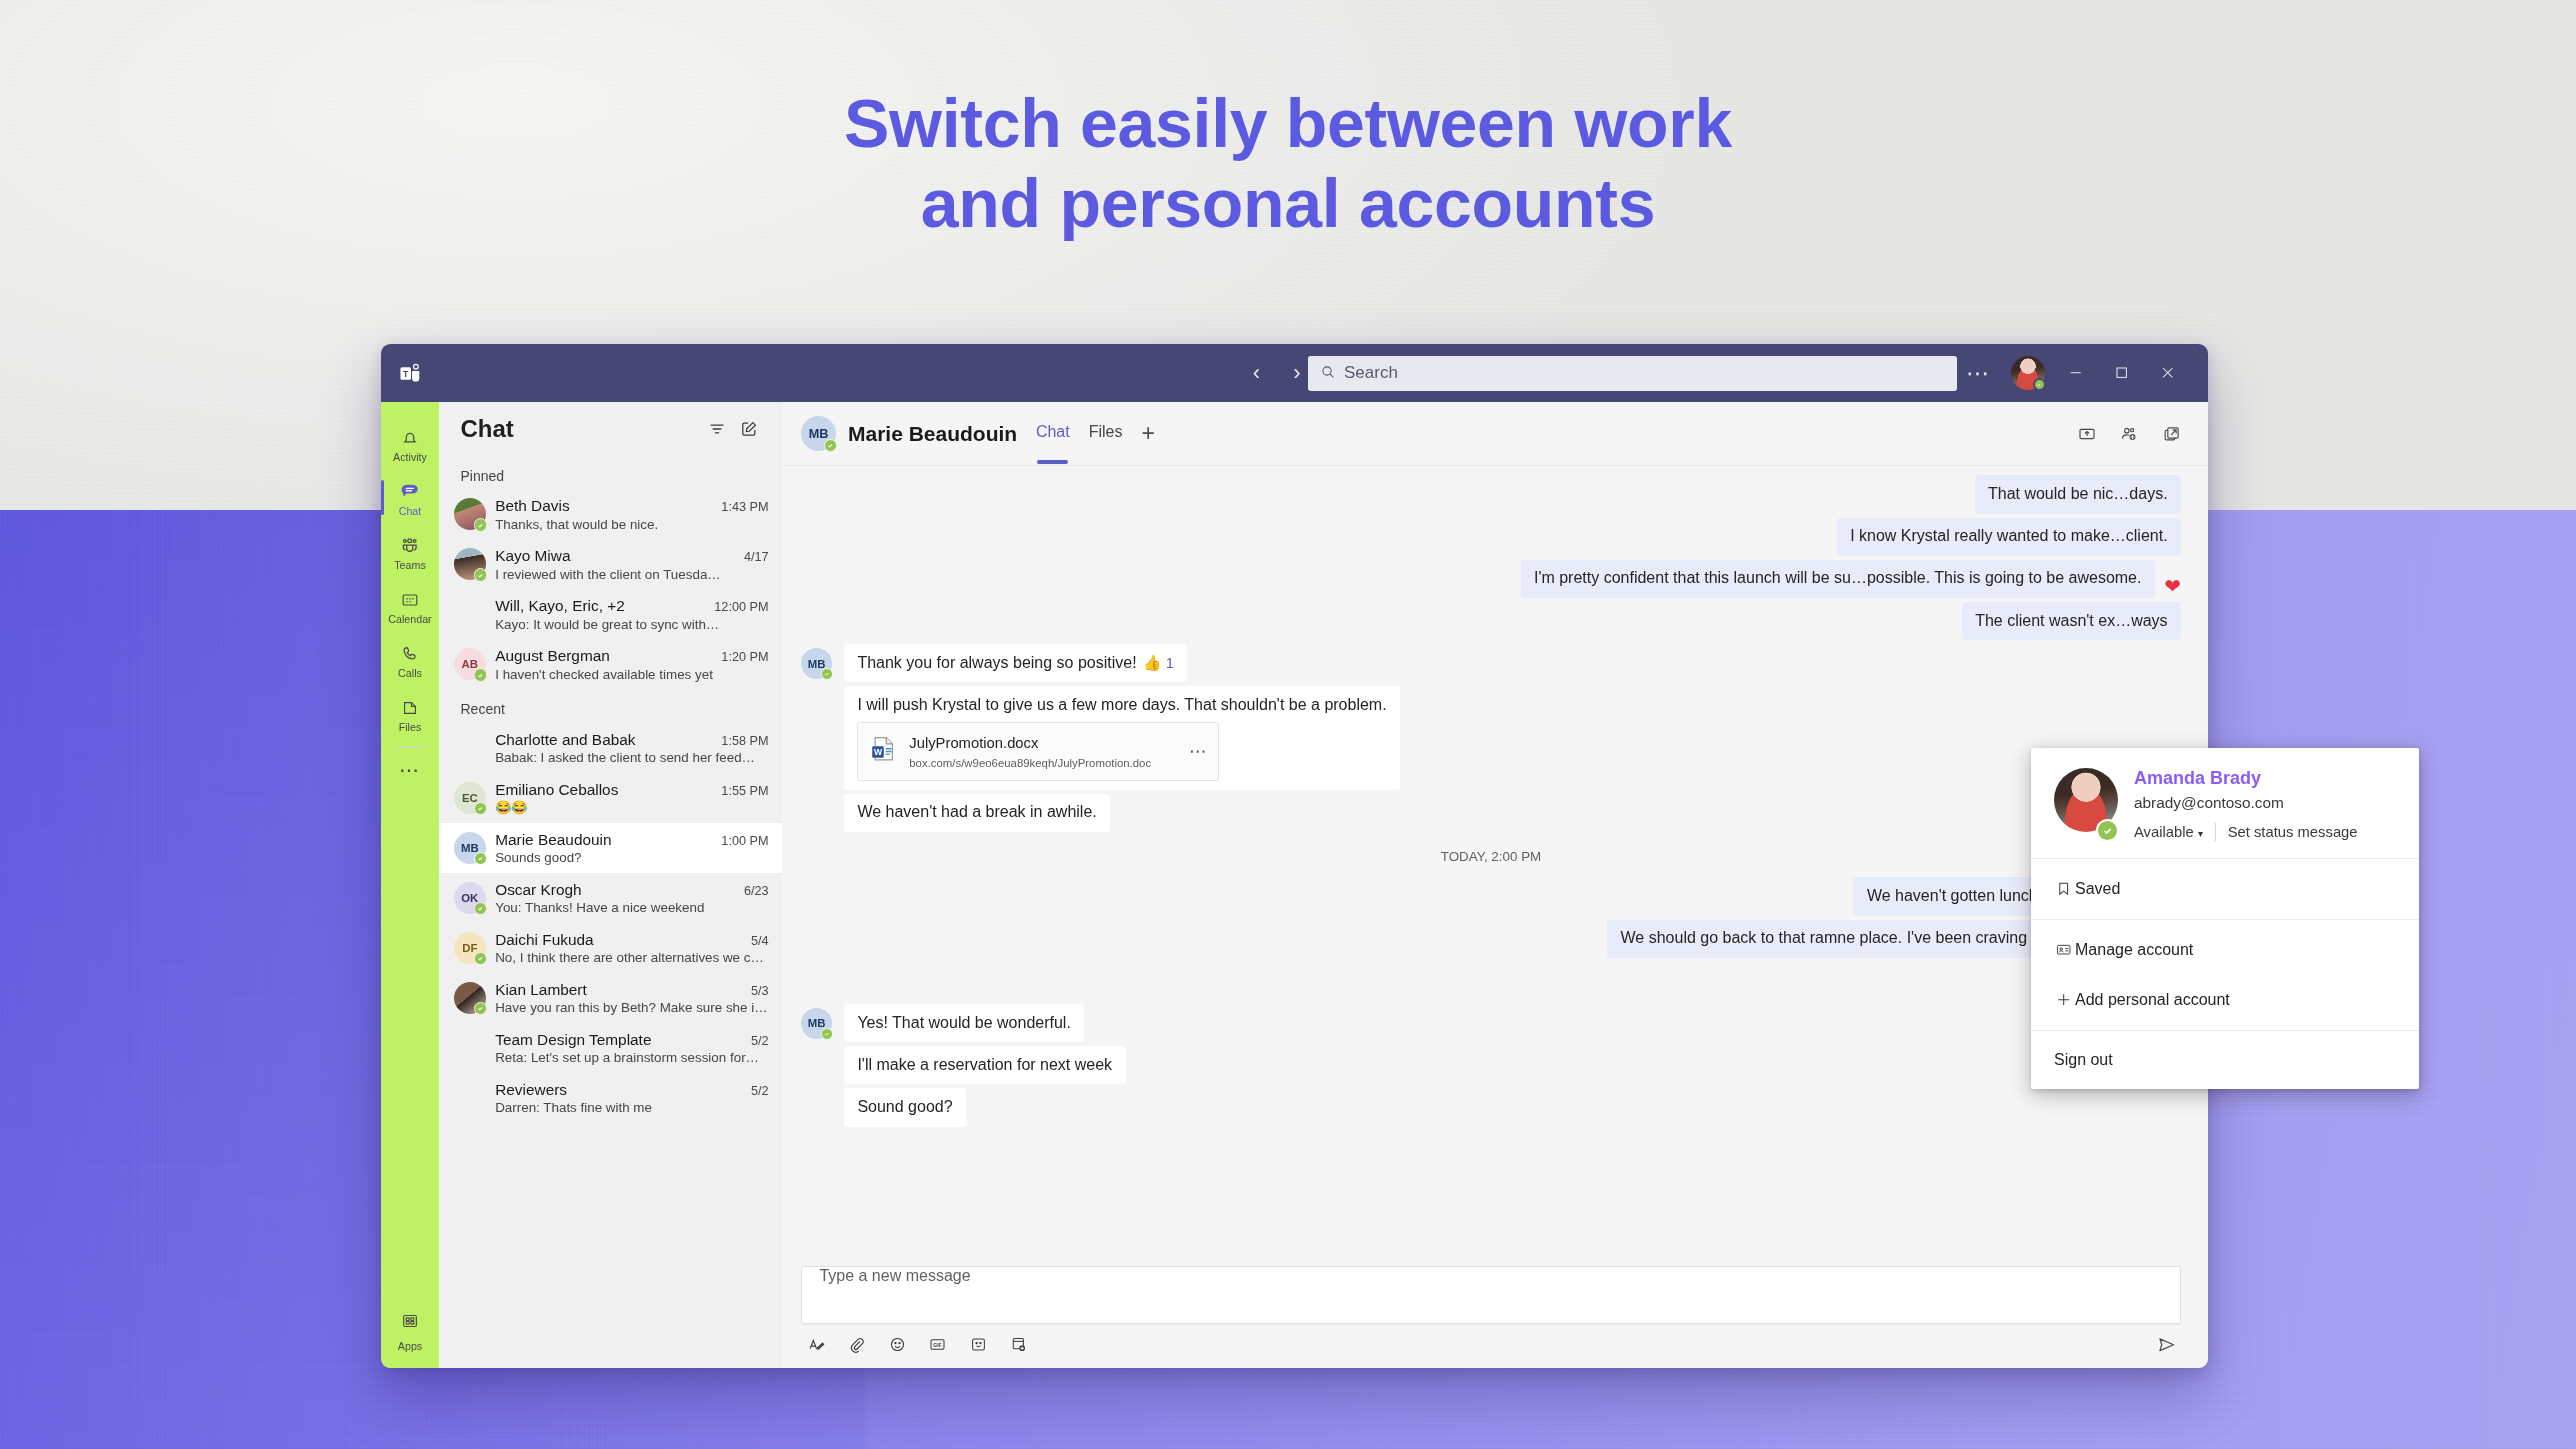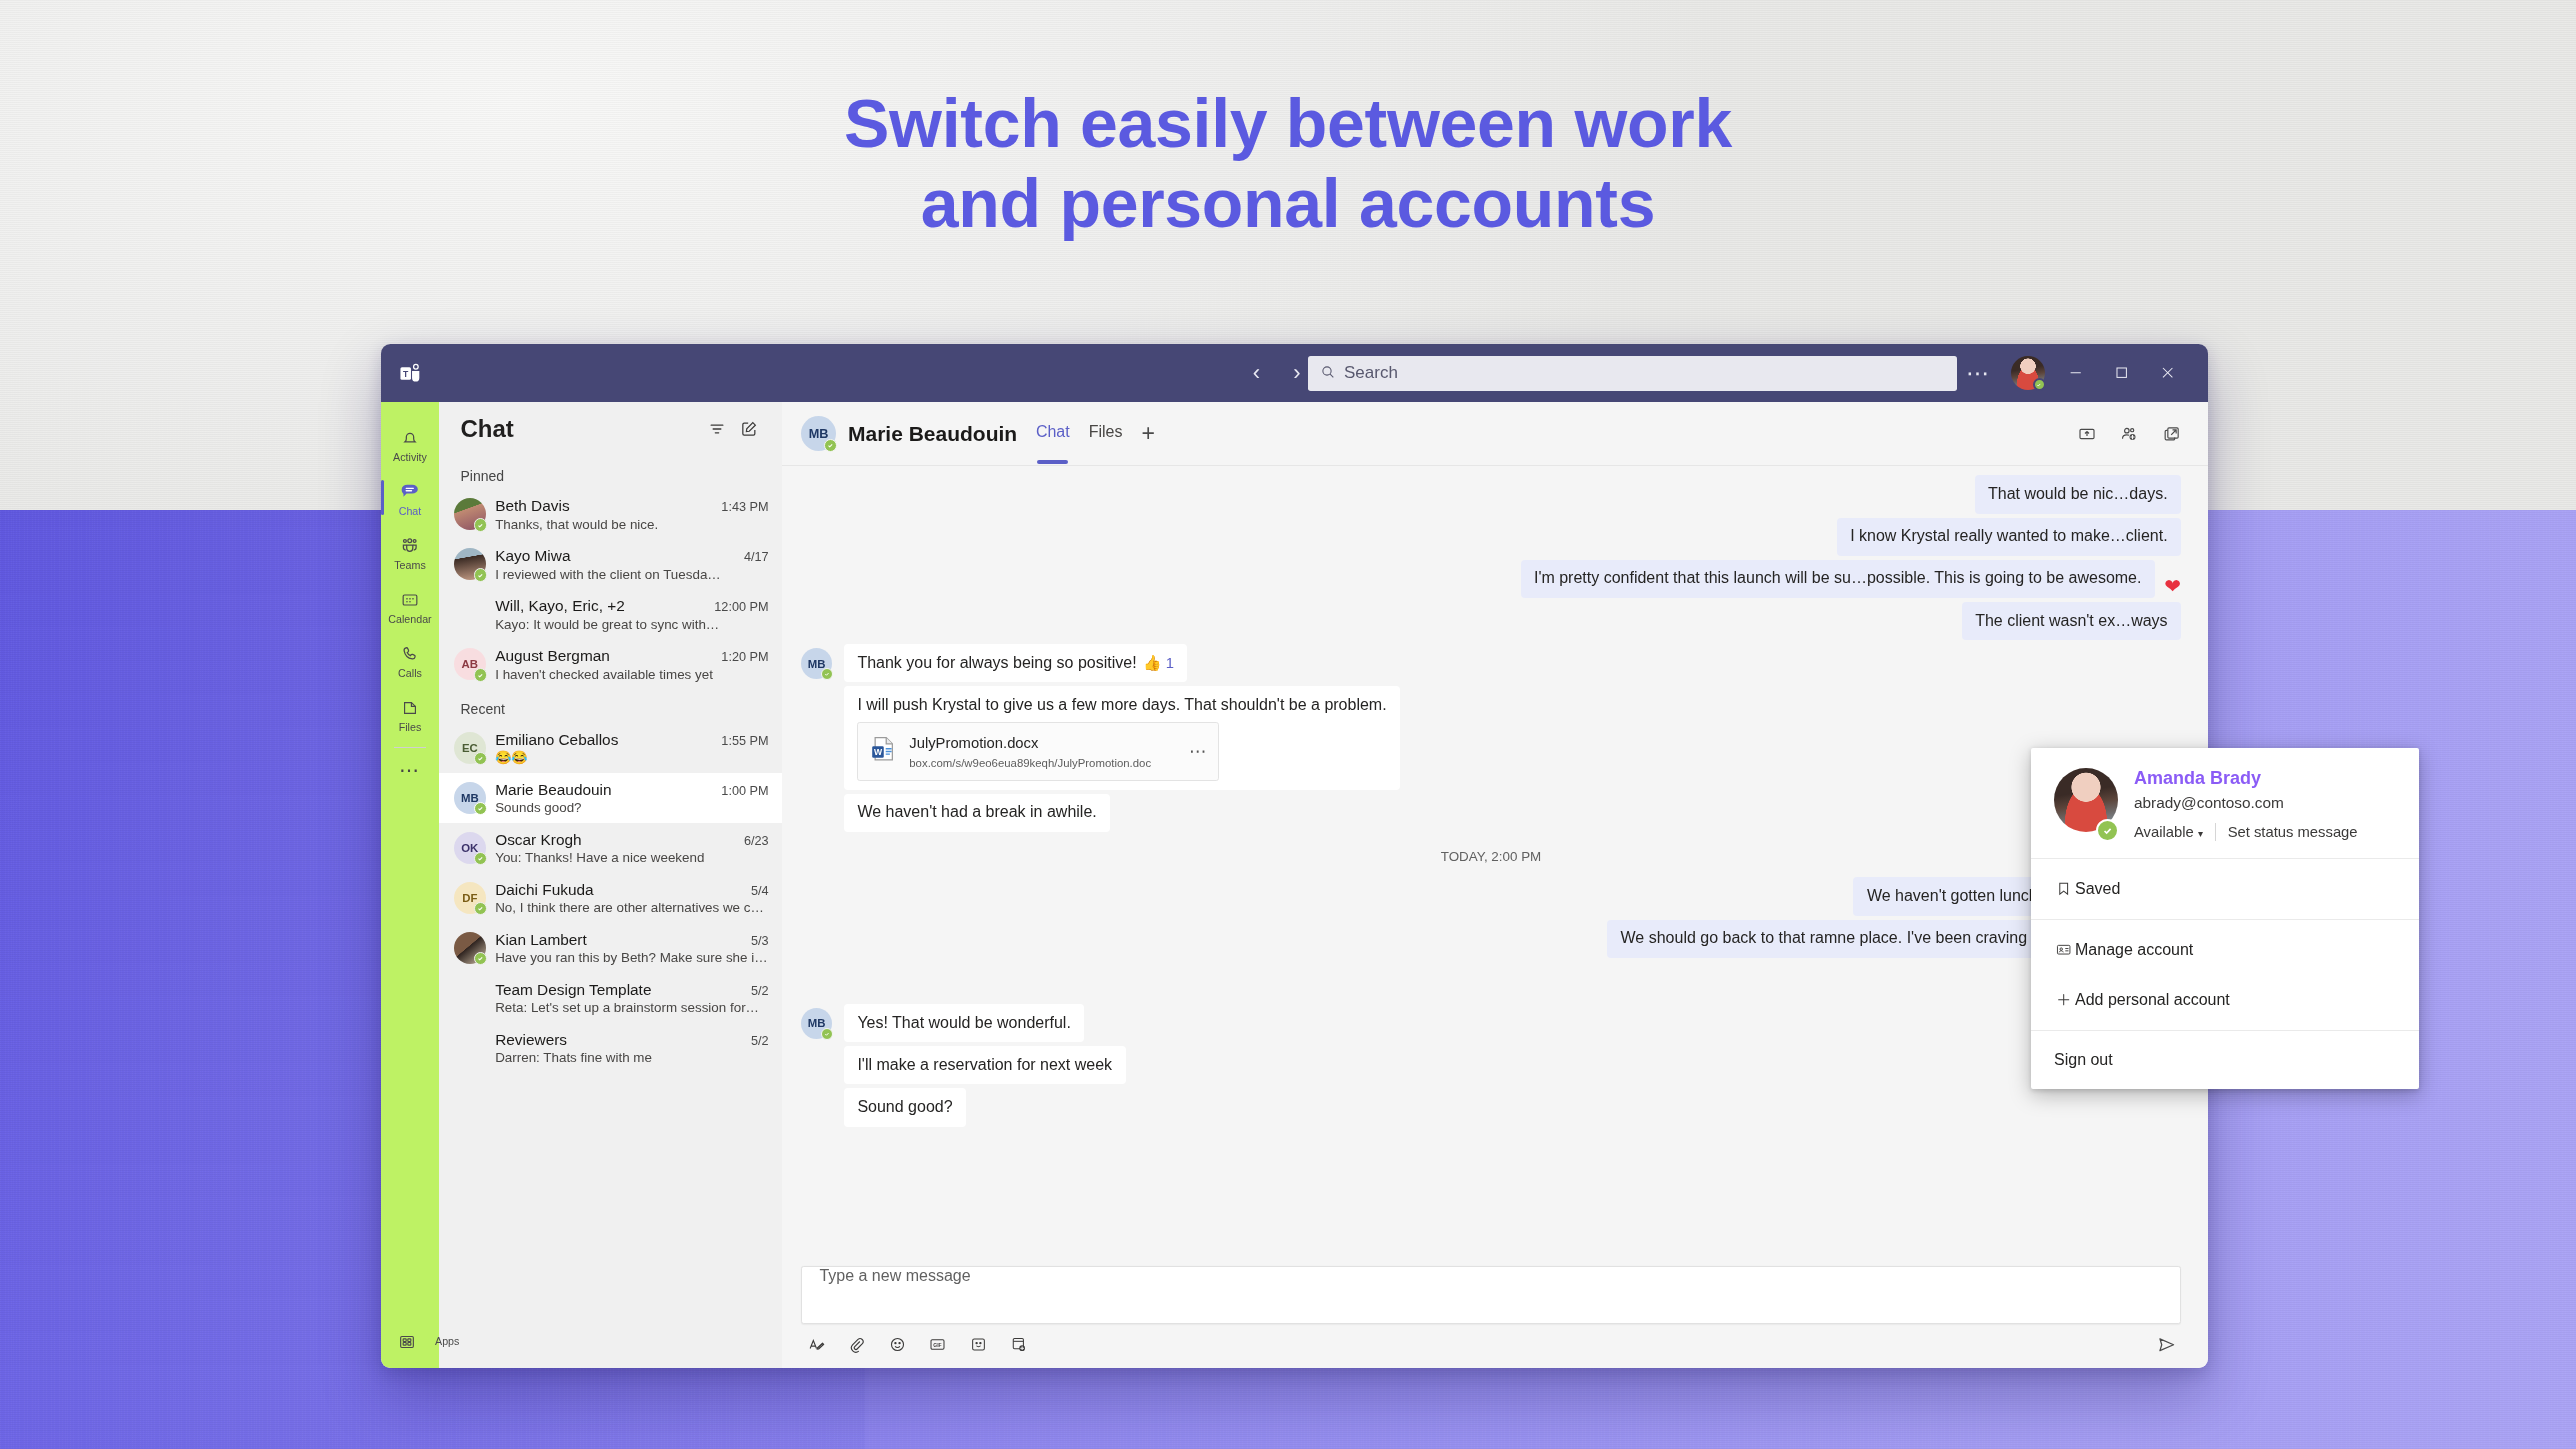--- a/index.html
+++ b/index.html
@@ -114,22 +114,22 @@
   }
   .rail-item.active { color: #5b5fc7; }
   .rail-item.active .rail-bar {
     position:absolute; left:0; top: 9.4px; width: 3.4px; height: 35px;
     background:#5b5fc7; border-radius: 2px;
   }
   .rail-ico { height: 23px; display:flex; align-items:flex-end; }
   .rail-sep { width: 32px; height:0.7px; background:#d0d0d0; margin: 6.7px 0 2.7px; }
   .rail-more { width:58px; height: 39px; display:flex; align-items:center; justify-content:center;
                color:#444; font-size: 20px; letter-spacing: 2px; line-height: 0.2; }
-  .rail-apps { position:absolute; bottom: 16px; left:16px; width: 58px;
-               display:flex; flex-direction:row; align-items:center; gap:18px;
+  .rail-apps { position:absolute; bottom: 16px; left:0; width: 58px;
+               display:flex; flex-direction:column; align-items:center; gap:9px;
                color:#4a4a4a; font-size: 10.7px; }
 
   
   .chatlist { width: 343px; flex: 0 0 343px; background: #f0f0f0; display:flex; flex-direction:column; }
   .cl-head { height: 54px; display:flex; align-items:center; padding: 0 17.4px 0 21.5px; }
   .cl-title { font-size: 24px; font-weight:700; color:#201f1e; flex:1; }
   .cl-icon { width: 32px; height:32px; display:flex; align-items:center; justify-content:center; }
   .cl-section { font-size: 14px; color:#454545; padding: 12px 0 5.4px 21.5px; }
   .cl-items { overflow:hidden; }
   .cl-row { height: 50px; display:flex; align-items:center; padding: 0 13.4px 0 14.8px; gap: 9.4px; }
@@ -449,20 +449,36 @@
                 <div class="cl-line1">
                   <span class="cl-name">August Bergman</span>
                   <span class="cl-time">1:20 PM</span>
                 </div>
                 <div class="cl-prev">I haven't checked available times yet</div>
               </div>
             </div>
             <div class="cl-section">Recent</div>
             <div class="cl-row">
               <div class="av">
+                <div class="av-circle" style="background: none; overflow: hidden; display: grid; grid-template: 1fr 1fr / 1fr 1fr;">
+                  <div style="grid-row:1/3;background:linear-gradient(150deg,#c6a98f 0 38%,#6f4f3a 39%,#e8dcc9 100%)"></div>
+                  <div style="background:linear-gradient(160deg,#5b7a3a 0 35%,#c08a72 36%,#8a4f63 100%)"></div>
+                  <div style="background:linear-gradient(170deg,#9fb6c4 0 30%,#3b2b24 31%,#c9a089 100%)"></div>
+                </div>
+              </div>
+              <div class="cl-text">
+                <div class="cl-line1">
+                  <span class="cl-name">Charlotte and Babak</span>
+                  <span class="cl-time">1:58 PM</span>
+                </div>
+                <div class="cl-prev">Babak: I asked the client to send her feed…</div>
+              </div>
+            </div>
+            <div class="cl-row">
+              <div class="av">
                 <div class="av-circle" style="background: rgb(223, 230, 212); color: rgb(74, 92, 52);">EC</div>
                 <div class="presence">
                   <svg viewBox="0 0 16 16" fill="none" stroke="#fff" stroke-width="2.6">
                     <path d="M3.6 8.4l2.9 2.9 5.6-5.8"></path>
                   </svg>
                 </div>
               </div>
               <div class="cl-text">
                 <div class="cl-line1">
                   <span class="cl-name">Emiliano Ceballos</span>

